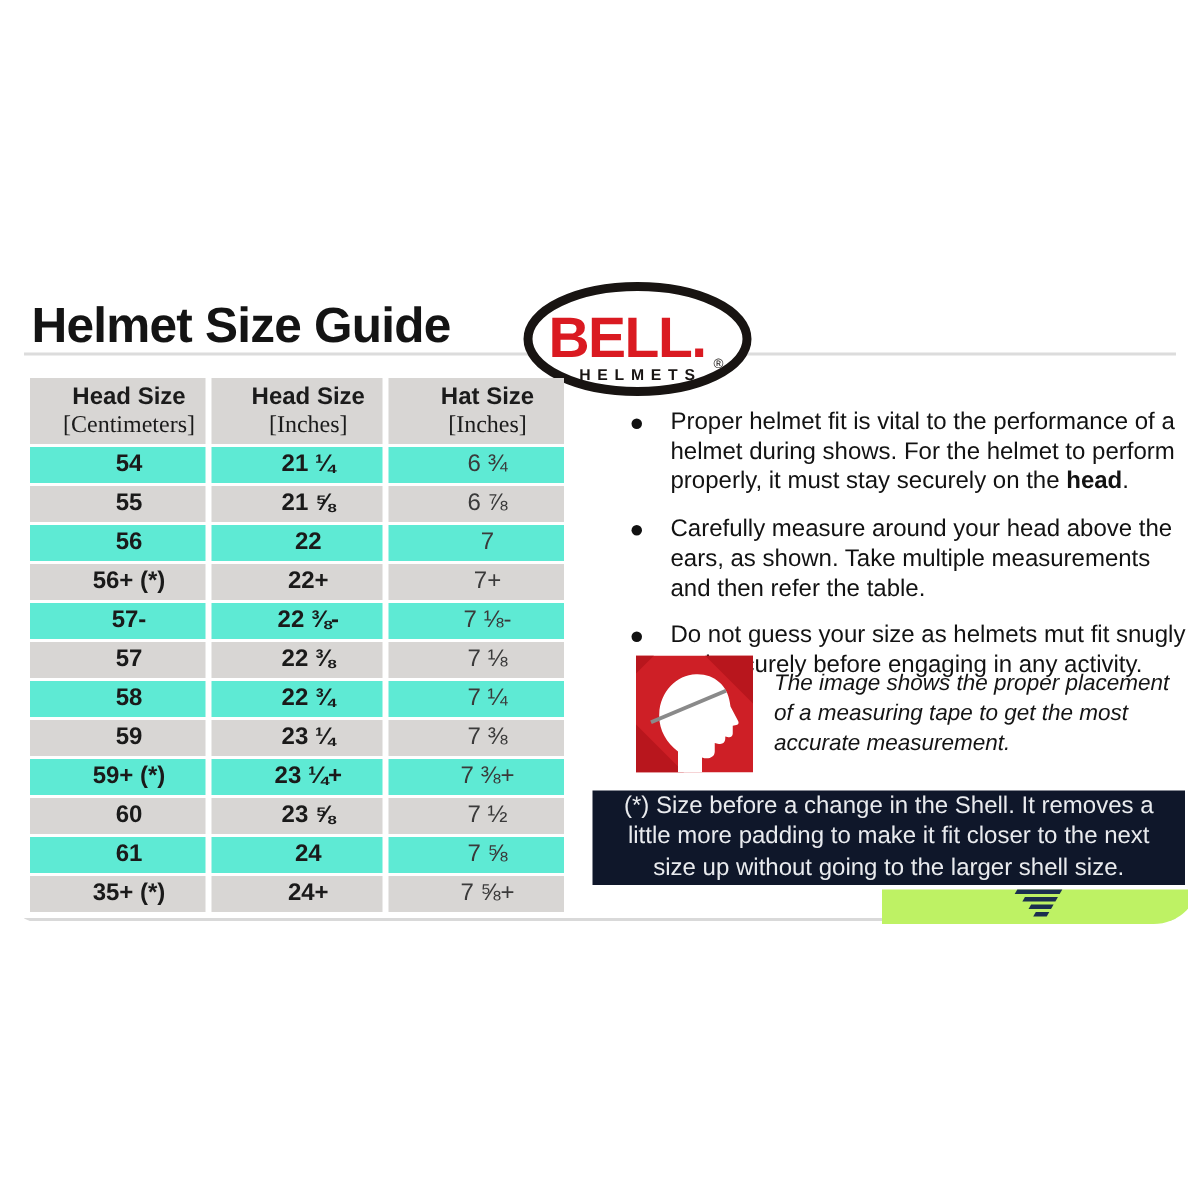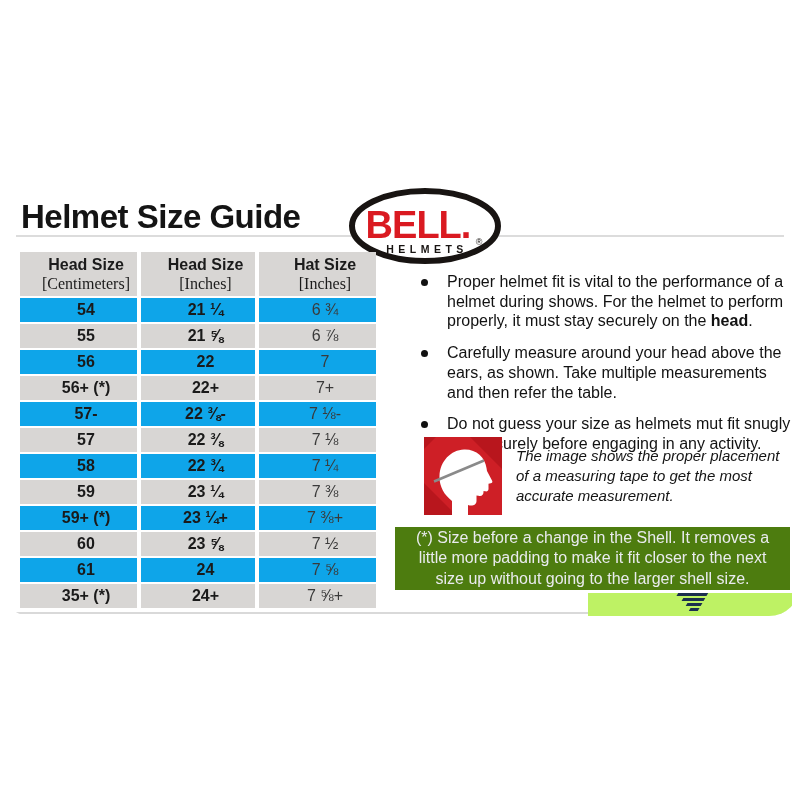--- a/index.html
+++ b/index.html
@@ -15,38 +15,38 @@
   .bell-logo { position:absolute; left:348px; top:171px; width:154px; height:78px; }
 
   
   .size-table { position:absolute; left:20px; top:236px; width:356px; }
   .t-row { display:grid; grid-template-columns:117px 114px 117px; column-gap:4px; margin-bottom:2px; }
   .t-cell { display:flex; flex-direction:column; align-items:center; justify-content:center; text-align:center;padding-left:15px; }
   .t-head .t-cell { height:44px; background:#d8d6d4; font-size:16px; line-height:19px; }
   .t-head .h1 { font-weight:700; }
   .t-head .h2 { font-weight:400;font-family:Liberation Serif, serif; }
   .t-data .t-cell { height:24px; background:#d8d6d4; font-size:16px; }
-  .t-data.alt-light .t-cell { background:#0ea5e9;text-align:right; }
+  .t-data.alt-light .t-cell { background:#5eead4;text-align:right; }
   .t-data .c-bold { font-weight:700; color:#1a1a1a; }
   .t-data .c-reg { font-weight:400; color:#3a3a3a; }
 
   
   .bullets { position:absolute; left:398px; top:256px; width:394px; }
   .bullet-item { display:flex; margin-bottom:12px; }
   .bullet-dot { width:7px; height:7px; border-radius:50%; background:#111; margin:7px 0 0 23px; flex:0 0 7px; }
   .bullet-text { margin-left:19px; width:352px; font-size:16px; line-height:19.7px; color:#121212; }
   .bullet-text b { font-weight:700; }
 
   
   .figure-row { position:absolute; left:424px; top:421px; width:370px; }
   .head-icon { position:absolute; left:0; top:0; width:78px; height:78px; }
   .figure-caption { position:absolute; left:92px; top:9px; width:278px; font-size:15px; font-style:italic; line-height:20px; color:#141414; }
 
   
-  .note-box { position:absolute; left:395px; top:511px; width:395px; height:63px; background:#4d7c0f;
+  .note-box { position:absolute; left:395px; top:511px; width:395px; height:63px; background:#0f172a;
               display:flex; align-items:center; justify-content:center; padding:6px 12px; }
   .note-text { font-size:16px; line-height:20.5px; text-align:center; color:#e9ebee; }
 
   
   .fastracer { position:absolute; left:588px; top:577px; width:204px; height:40px; background:#bef264;
                display:flex; align-items:center; justify-content:space-between;flex-direction:column; }
   .speed-lines { display:flex; flex-direction:column; align-items:flex-end; gap:2px; margin-right:4px; transform:skewX(-30deg); }
   .speed-lines .sl { height:3px; background:#1b2f4e; }
   .sl1 { width:30px; } .sl2 { width:22px; } .sl3 { width:15px; } .sl4 { width:9px; }
   .fast-word { font-size:29px; font-weight:700; font-style:italic; color:#1b2f4e; letter-spacing:-1px; margin-right:3px; }

